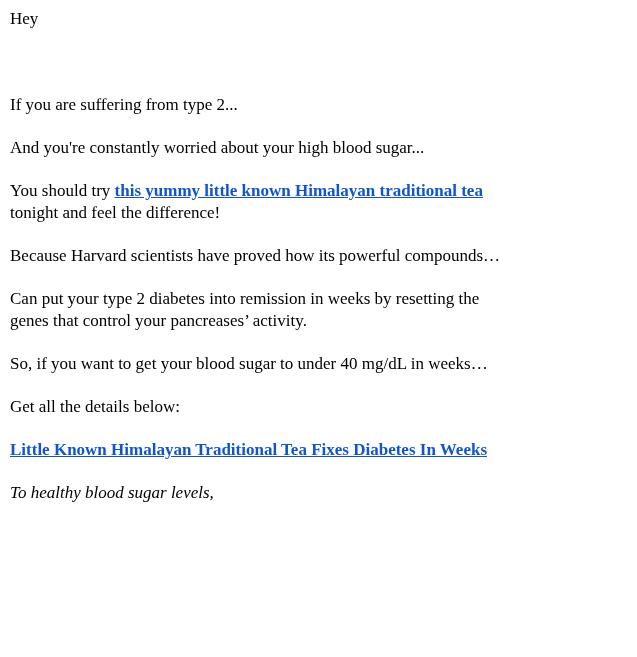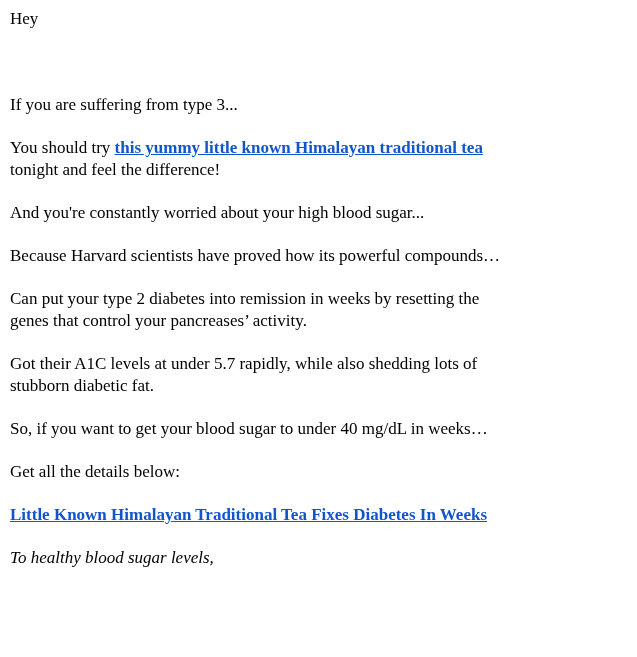--- a/index.html
+++ b/index.html
@@ -44,32 +44,31 @@
 </style>
 </head>
 <body style="background: rgb(255, 255, 255);">
 
 <div class="email-body">
 
   <p><span>Hey</span></p>
 
   <p class="spacer"></p>
 
-  <p><span>If you are suffering from type 3...</span></p>
+  <p><span>If you are suffering from type 2...</span></p>
+
+  <p><span>And you're constantly worried about your high blood sugar...</span></p>
 
   <p><span>You should try </span><a href="#" class="email-link">this yummy little known Himalayan traditional tea</a><span> tonight and feel the difference!</span></p>
-
-  <p><span>And you're constantly worried about your high blood sugar...</span></p>
 
   <p><span>Because Harvard scientists have proved how </span><span class="bold">its powerful compounds…</span></p>
 
   <p><span>Can put your type 2 diabetes into remission </span><span class="bold">in weeks</span><span> by resetting the genes that control your pancreases’ activity.</span></p>
 
 
-  <p><span>Got their A1C levels at under 5.7 rapidly, while also shedding lots of stubborn diabetic fat.</span></p>
 
   <p><span>So, if you want to get your blood sugar to under 40 </span><span class="bold">mg/dL</span><span> in weeks…</span></p>
 
   <p><span>Get all the details below:</span></p>
 
   <p><a href="#" class="email-link">Little Known Himalayan Traditional Tea Fixes Diabetes In Weeks</a></p>
 
   <p class="italic"><span>To healthy blood sugar levels,</span></p>
 
 </div>

